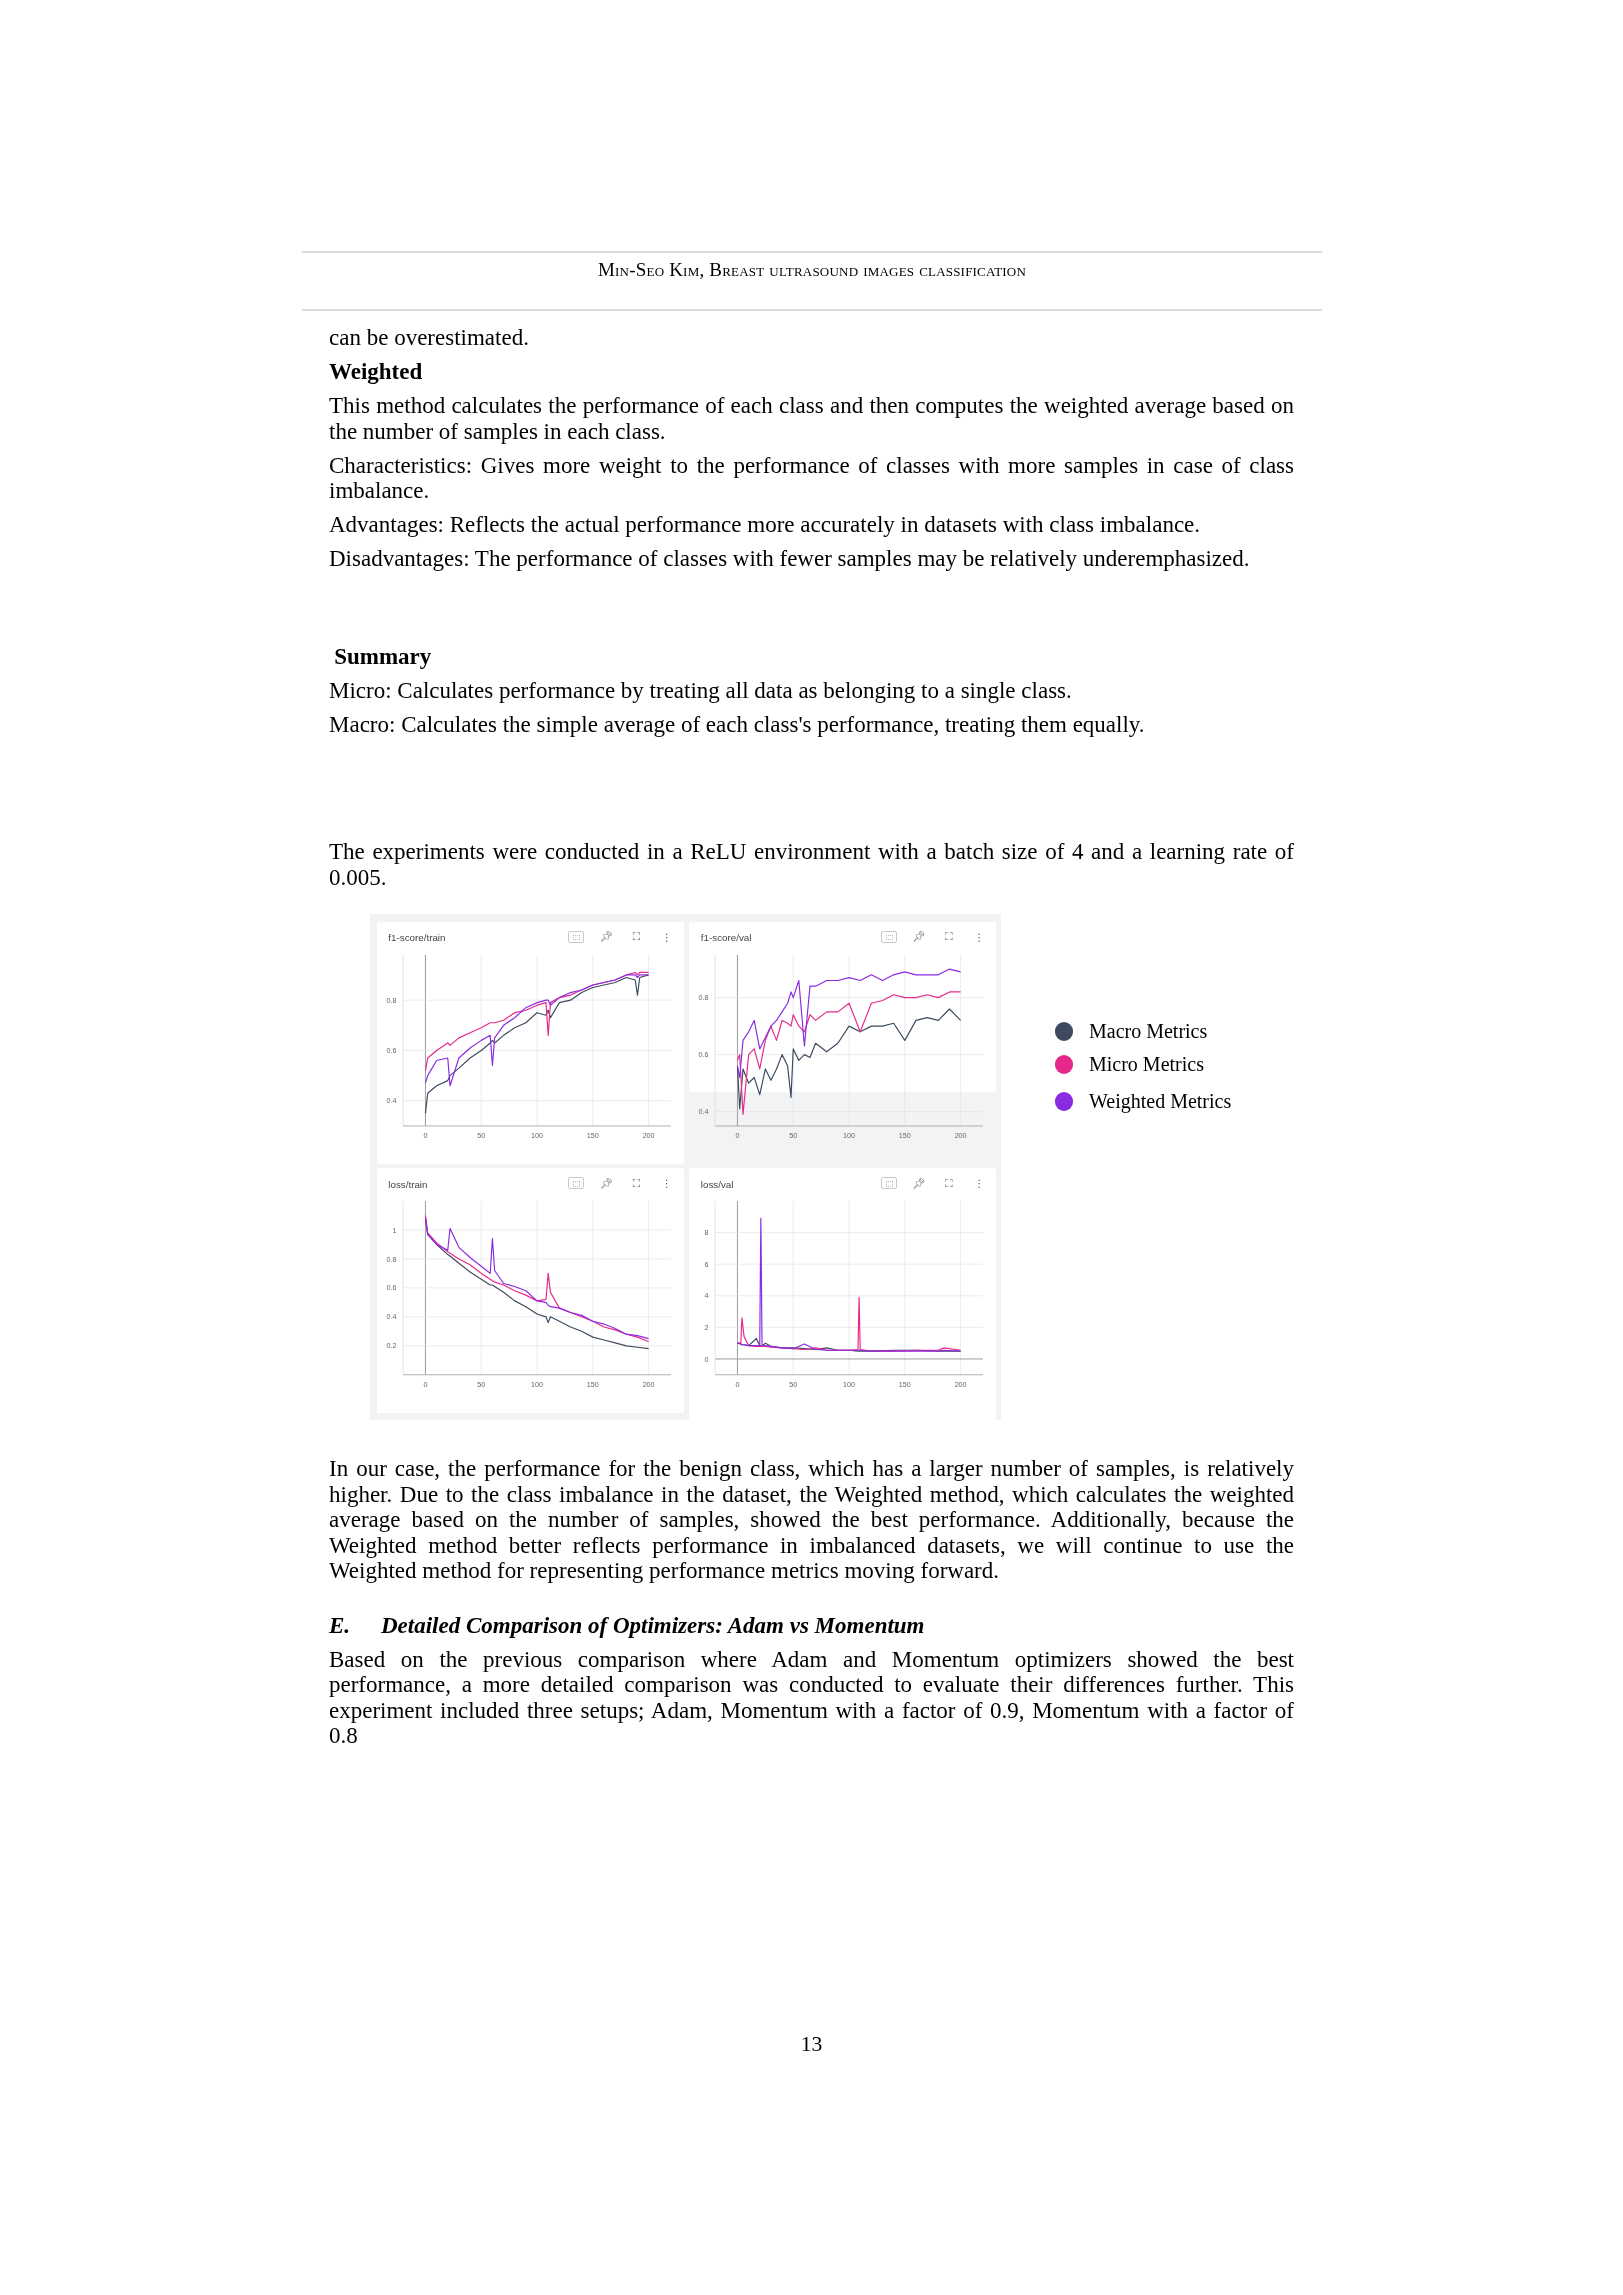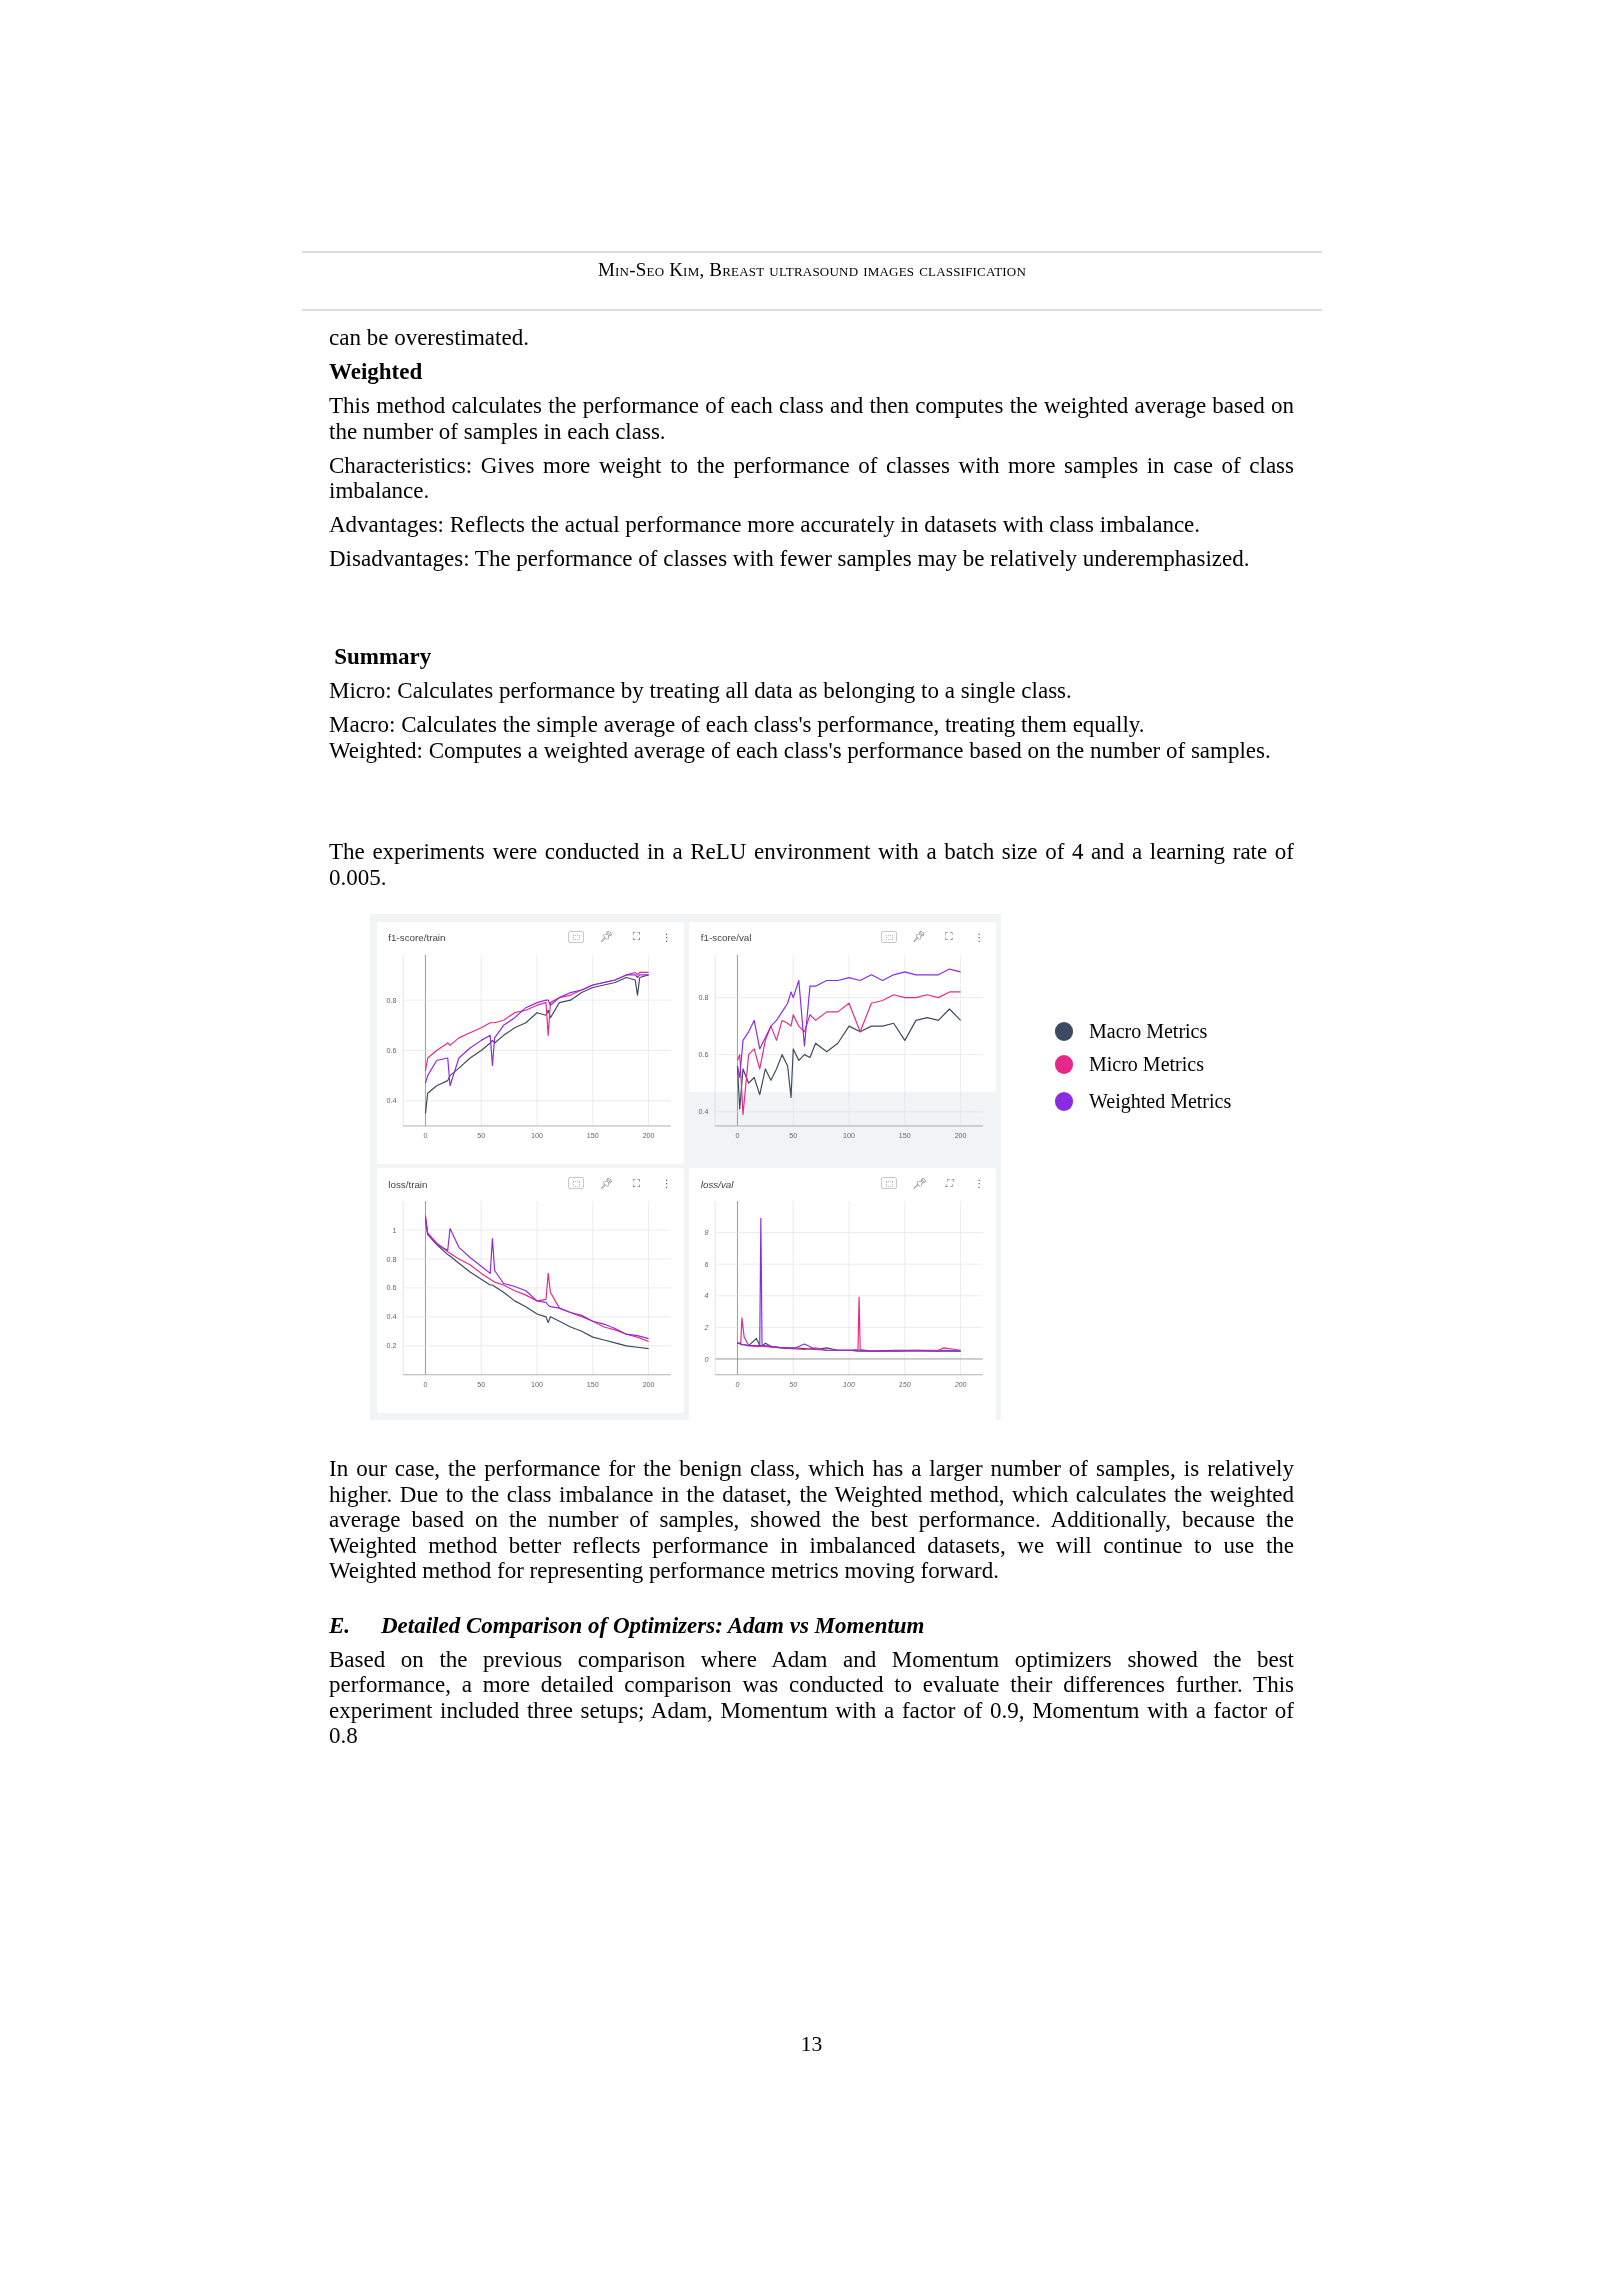--- a/index.html
+++ b/index.html
@@ -45,21 +45,20 @@
   <p style="margin-bottom:8.5px;">This method calculates the performance of each class and then computes the weighted average based on the number of samples in each class.</p>
   <p style="margin-bottom:8.5px;">Characteristics: Gives more weight to the performance of classes with more samples in case of class imbalance.</p>
   <p style="margin-bottom:8.5px;">Advantages: Reflects the actual performance more accurately in datasets with class imbalance.</p>
   <p style="text-align-last:left;">Disadvantages: The performance of classes with fewer samples may be relatively underemphasized.</p>
 </div>
 
 <div class="body" style="top:644px;">
   <p class="h" style="margin-bottom:8.5px; padding-left:5.2px;">Summary</p>
   <p style="margin-bottom:8.5px;">Micro: Calculates performance by treating all data as belonging to a single class.</p>
   <p style="margin-bottom:0;">Macro: Calculates the simple average of each class's performance, treating them equally.</p>
-  <p>Weighted: Computes a weighted average of each class's performance based on the number of samples.</p>
 </div>
 
 <div class="body" style="top:839px;">
   <p>The experiments were conducted in a ReLU environment with a batch size of 4 and a learning rate of 0.005.</p>
 </div>
 
 <div class="figure">
   <div class="panel" style="left:6.5px; top:7.9px; width:307px; height:242px;">
     <div class="panel-title">f1-score/train</div>
     <div class="panel-tools">
@@ -159,21 +158,21 @@
         <text x="30" y="142.66666666666666" text-anchor="end" class="axis-label">0.8</text>
         <line x1="40" x2="450" y1="94.33333333333331" y2="94.33333333333331" stroke="#e0e0e0" stroke-width="1"></line>
         <text x="30" y="98.33333333333331" text-anchor="end" class="axis-label">1</text>
         <line x1="40" x2="40" y1="50" y2="316" stroke="#d8d8d8" stroke-width="1"></line>
         <line x1="40" x2="450" y1="316" y2="316" stroke="#9a9a9a" stroke-width="1.2"></line>
         <polyline points="74.2,76.6 77.6,101.0 91.3,116.5 108.3,132.0 111.8,134.2 125.4,145.3 142.5,158.6 159.6,169.7 173.3,178.6 176.7,178.6 180.1,180.8 193.8,189.7 210.8,202.9 227.9,211.8 245.0,222.9 258.7,227.3 262.1,236.2 265.5,227.3 279.2,234.0 296.3,242.8 313.3,249.5 330.4,258.4 347.5,262.8 364.6,267.2 381.7,271.7 398.8,273.9 415.8,276.1" fill="none" stroke="#3d4a5f" stroke-width="1.8" stroke-linejoin="round"></polyline>
         <polyline points="74.2,72.2 77.6,98.8 91.3,114.3 108.3,127.6 111.8,129.8 125.4,138.7 142.5,147.5 159.6,160.8 173.3,169.7 176.7,171.9 180.1,174.1 193.8,178.6 210.8,187.4 227.9,194.1 245.0,202.9 258.7,200.7 262.1,160.8 265.5,189.7 279.2,214.0 296.3,220.7 313.3,227.3 330.4,234.0 347.5,242.8 364.6,247.3 381.7,253.9 398.8,258.4 415.8,265.0" fill="none" stroke="#e6288a" stroke-width="1.8" stroke-linejoin="round"></polyline>
         <polyline points="74.2,76.6 77.6,101.0 91.3,116.5 108.3,125.4 111.8,92.1 125.4,120.9 142.5,136.4 159.6,149.8 173.3,160.8 176.7,107.6 180.1,156.4 193.8,176.3 210.8,180.8 227.9,187.4 245.0,202.9 258.7,205.2 262.1,209.6 265.5,211.8 279.2,214.0 296.3,220.7 313.3,225.1 330.4,234.0 347.5,238.4 364.6,245.1 381.7,253.9 398.8,256.1 415.8,260.6" fill="none" stroke="#8a2be2" stroke-width="1.8" stroke-linejoin="round"></polyline>
       </svg>
   </div>
-  <div class="panel" style="left:319px; top:254px; width:307px; height:288px;font-style:italic;">
+  <div class="panel" style="left:319px; top:254px; width:307px; height:288px;">
     <div class="panel-title">loss/val</div>
     <div class="panel-tools">
       <span class="tool">
           <span class="tool-fit"></span>
         </span>
       <span class="tool">📌︎</span>
       <span class="tool">⛶</span>
       <span class="tool">⋮</span>
     </div>
     <svg class="chart-svg" width="307" height="245" viewBox="0 0 470 374">

